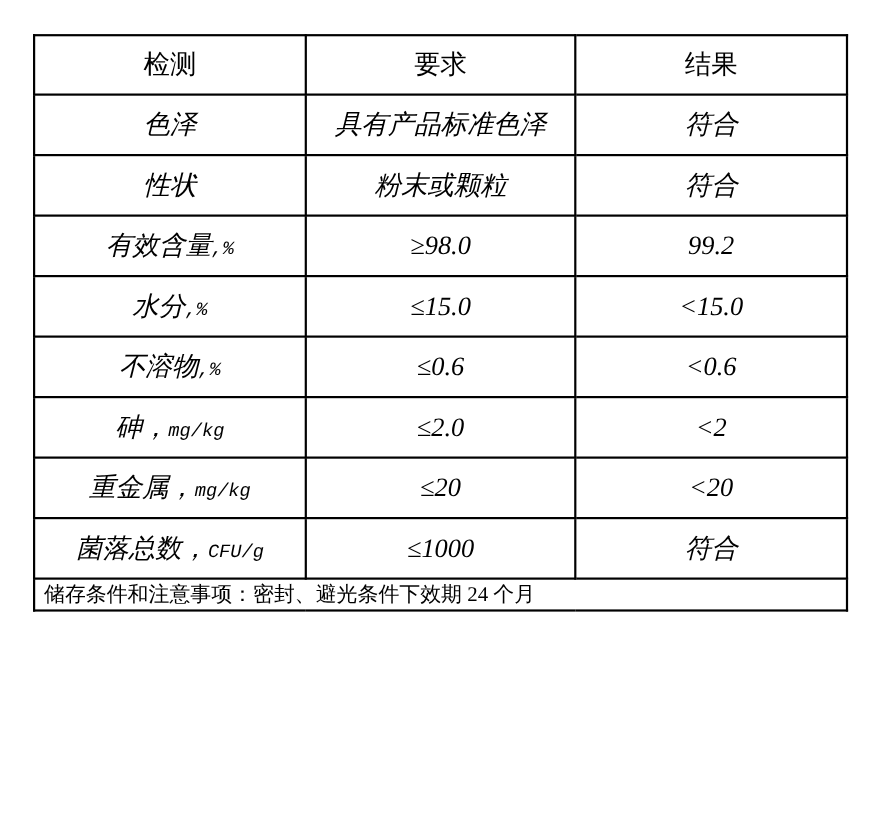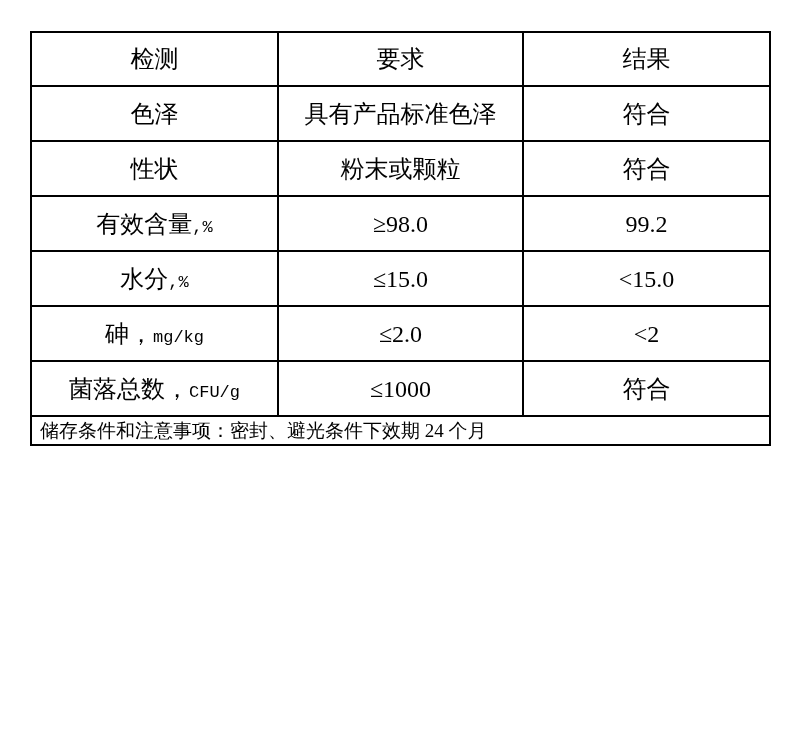--- a/index.html
+++ b/index.html
@@ -27,21 +27,21 @@
     text-align: center;
     vertical-align: middle;
     padding: 0;
     font-size: 24px;
     font-weight: normal;
     line-height: 1;
     overflow: hidden;
     white-space: nowrap;
   }
   .spec thead tr { height: 54px; }
-  .spec tbody tr { height: 55px; }
+  .spec tbody tr { height: 55px; font-style: italic; }
   .spec tfoot tr { height: 29px; }
   .unit {
     font-family: "Liberation Mono", "DejaVu Sans Mono", monospace;
     font-size: 17px;
   }
   .spec tfoot td {
     text-align: left;
     padding-left: 8px;
     font-size: 19px;
   }
@@ -78,23 +78,33 @@
           <td><span>有效含量</span><span class="unit">,%</span></td>
           <td>≥98.0</td>
           <td>99.2</td>
         </tr>
         <tr>
           <td><span>水分</span><span class="unit">,%</span></td>
           <td>≤15.0</td>
           <td>&lt;15.0</td>
         </tr>
         <tr>
+          <td><span>不溶物</span><span class="unit">,%</span></td>
+          <td>≤0.6</td>
+          <td>&lt;0.6</td>
+        </tr>
+        <tr>
           <td><span>砷，</span><span class="unit">mg/kg</span></td>
           <td>≤2.0</td>
           <td>&lt;2</td>
+        </tr>
+        <tr>
+          <td><span>重金属，</span><span class="unit">mg/kg</span></td>
+          <td>≤20</td>
+          <td>&lt;20</td>
         </tr>
         <tr>
           <td><span>菌落总数，</span><span class="unit">CFU/g</span></td>
           <td>≤1000</td>
           <td>符合</td>
         </tr>
       </tbody>
     <tfoot>
       <tr>
         <td colspan="3">储存条件和注意事项：密封、避光条件下效期 24 个月</td>

